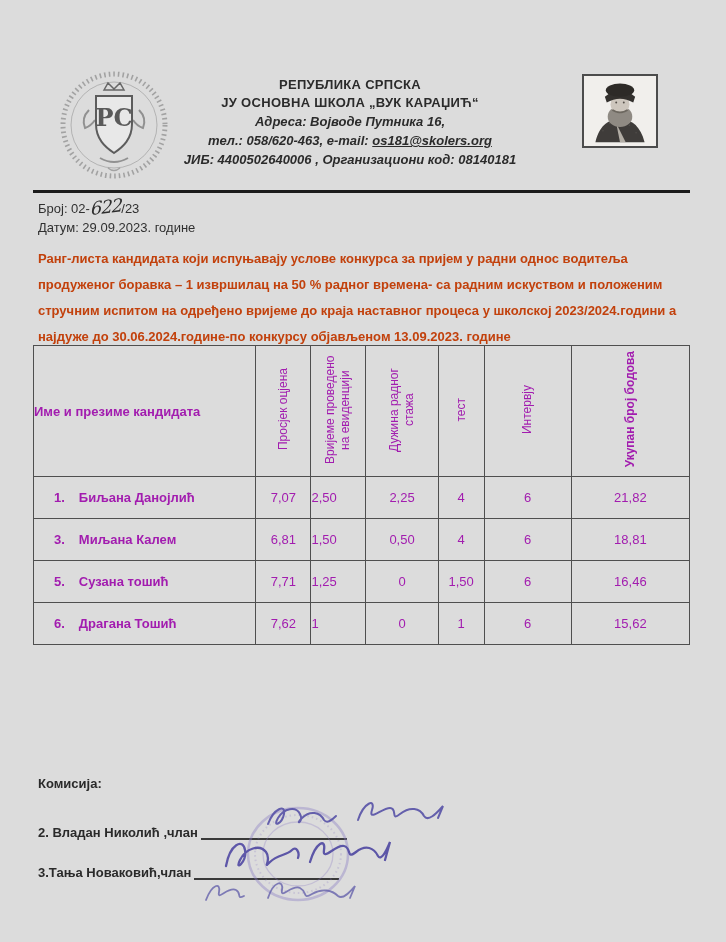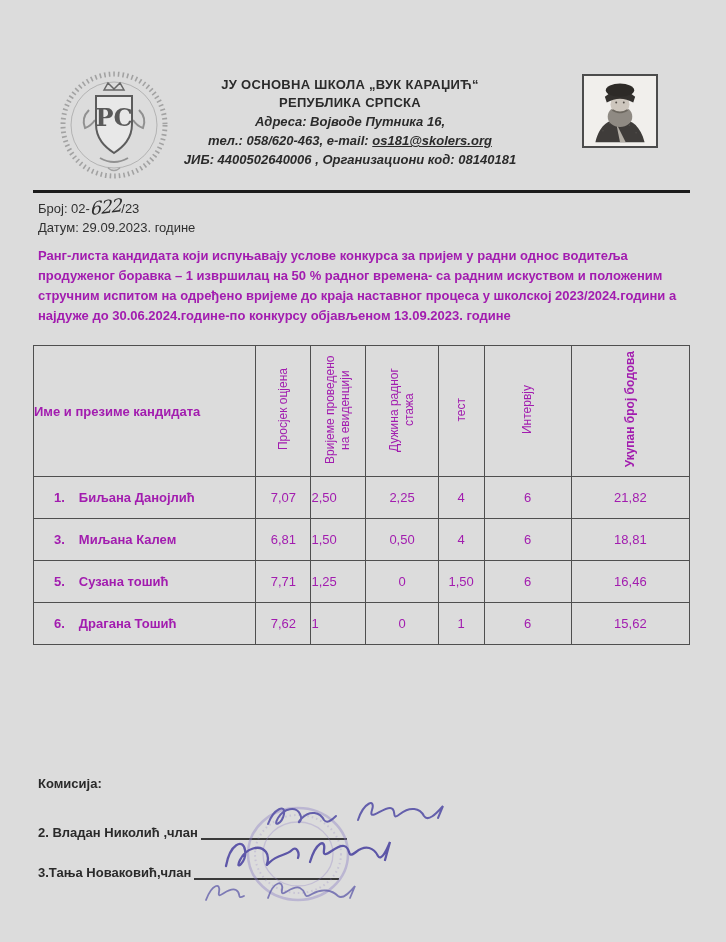--- a/index.html
+++ b/index.html
@@ -33,21 +33,21 @@
   .ref{position:absolute;left:38px;top:197px;font-size:13px;line-height:19px;color:#303030;}
   .hand-number{
     display:inline-block;font-family:"DejaVu Serif", serif;font-style:italic;
     font-size:18px;letter-spacing:-1px;transform:rotate(-7deg) skewX(-8deg);
     margin:0 -1px 0 1px;color:#2e2e2e;
   }
 
   
   .intro{
     position:absolute;left:38px;top:246px;width:652px;
-    font-size:13px;font-weight:bold;line-height:20px;color:#a21caf;margin:0;
+    font-size:13px;font-weight:bold;line-height:26px;color:#c2410c;margin:0;
   }
 
   
   table.rank{
     position:absolute;left:33px;top:345px;width:657px;
     border-collapse:collapse;table-layout:fixed;
     font-size:13px;color:#a21caf;
   }
   table.rank th,table.rank td{border:1px solid #4f4f4f;padding:0;}
   th.name-head{
@@ -94,22 +94,22 @@
 
       <path d="M40,32 h36 v28 c0,15 -9,23 -18,29 c-9,-6 -18,-14 -18,-29 z" fill="#ececec" stroke="#3d3d3d" stroke-width="2"></path>
       <text x="58" y="62" text-anchor="middle" font-family="DejaVu Serif, serif" font-size="24" font-weight="bold" fill="#3a3a3a" stroke="none">РС</text>
 
       <path d="M44,94 q14,8 28,0" stroke="#555" stroke-width="2" opacity=".7"></path>
       <path d="M52,104 q6,5 12,0" stroke="#666" stroke-width="1.5" opacity=".6"></path>
     </g>
   </svg>
 
   <div class="header-text">
+    <div class="h-line">РЕПУБЛИКА СРПСКА</div>
     <div class="h-line">ЈУ ОСНОВНА ШКОЛА „ВУК КАРАЏИЋ“</div>
-    <div class="h-line">РЕПУБЛИКА СРПСКА</div>
     <div class="h-it">Адреса: Војводе Путника 16,</div>
     <div class="h-it"><span>тел.: 058/620-463, e-mail: </span><span class="h-email">os181@skolers.org</span></div>
     <div class="h-it">ЈИБ: 4400502640006 , Организациони код: 08140181</div>
   </div>
 
   <div class="portrait-frame">
     <svg viewBox="0 0 76 74">
       <rect x="0" y="0" width="76" height="74" fill="#f1efec"></rect>
 
       <path d="M12,70 C17,50 28,45 38,47 C48,45 59,51 64,70 Z" fill="#3f3c3a"></path>

